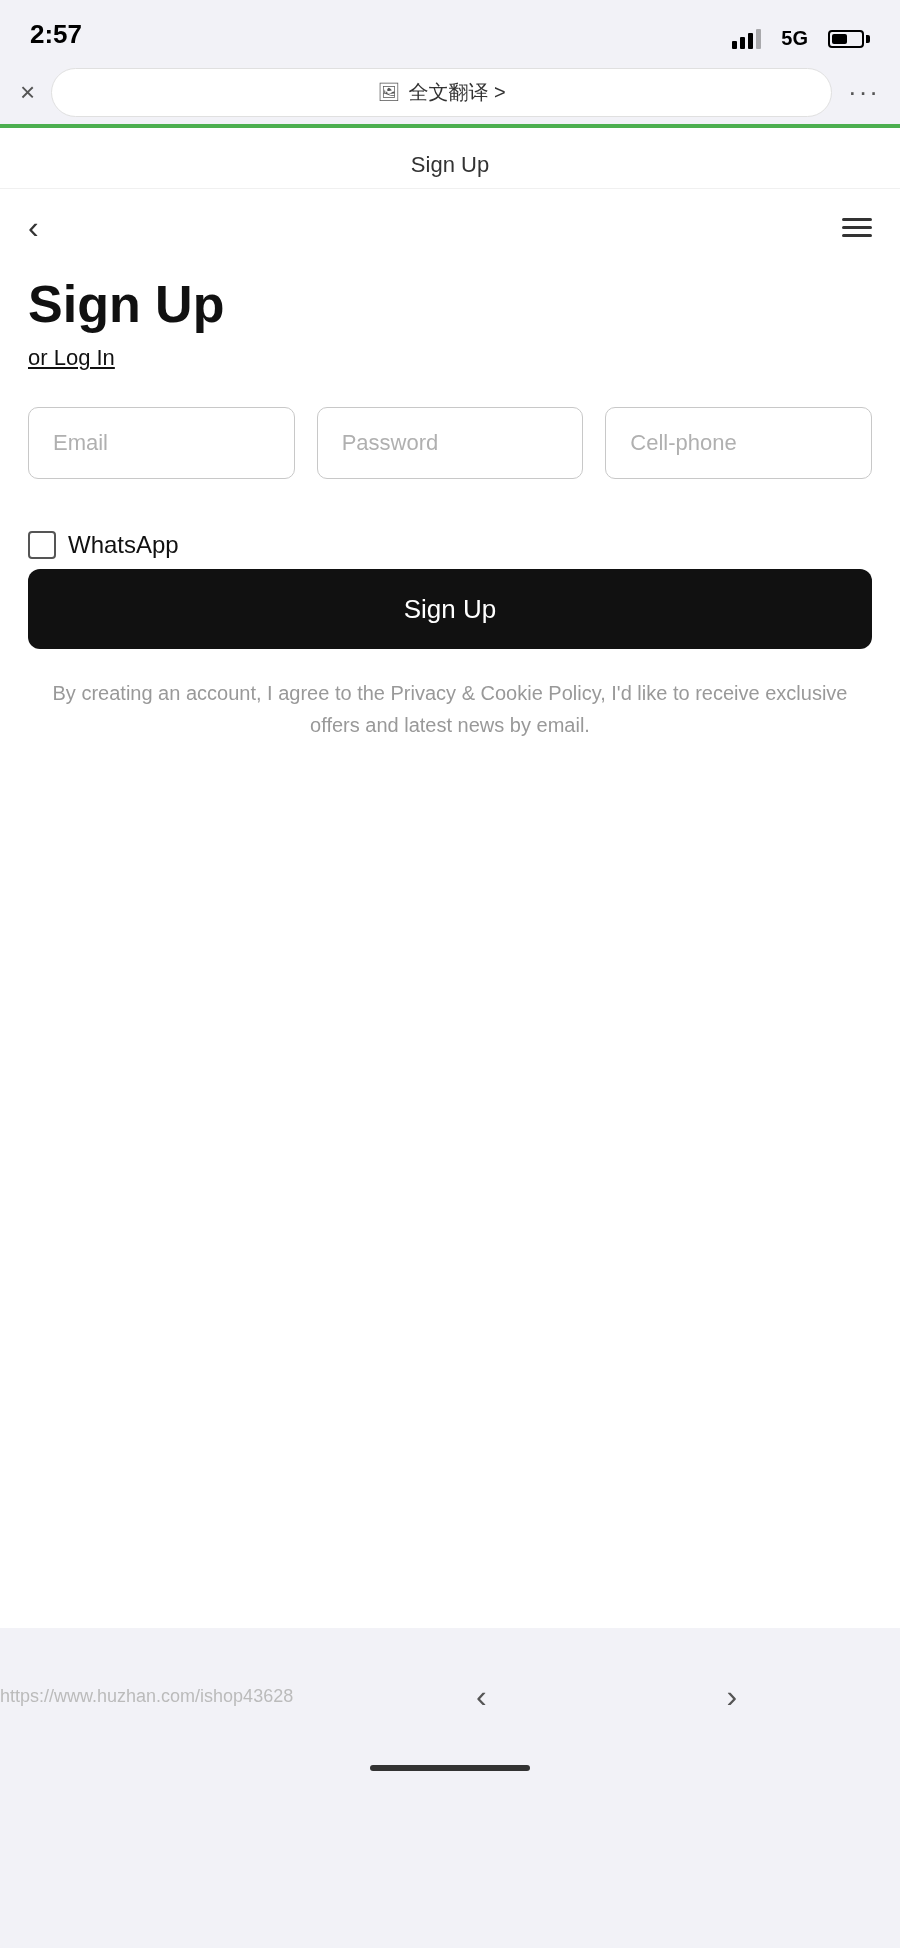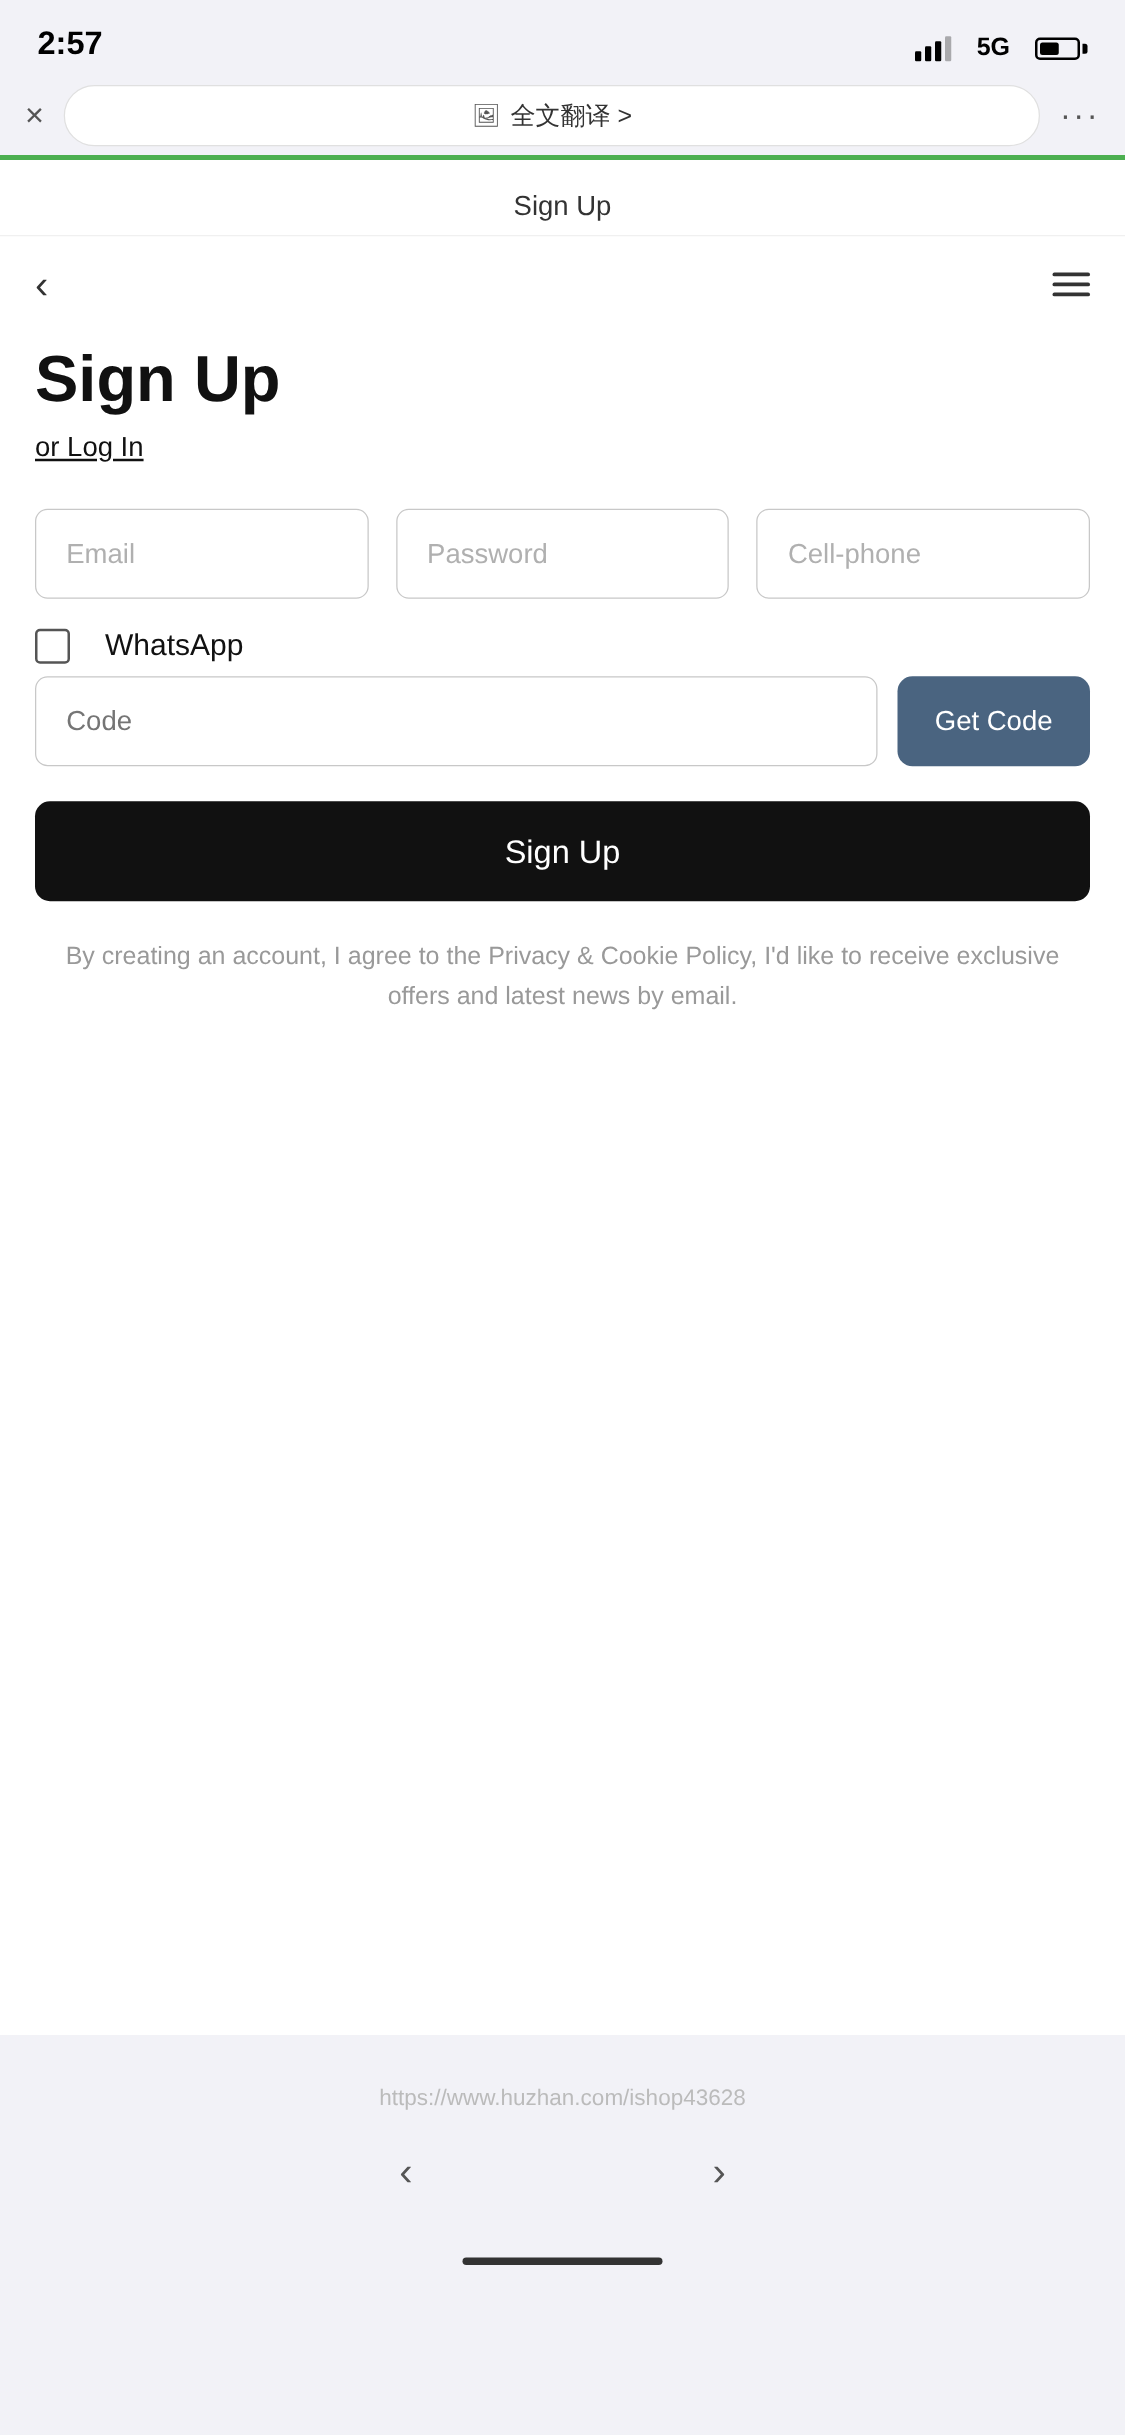--- a/index.html
+++ b/index.html
@@ -213,23 +213,24 @@
       outline: none;
     }
     .form-input::placeholder {
       color: #b0b0b0;
     }
 
     
     .whatsapp-row {
       display: flex;
       align-items: center;
-      gap: 28px;
+      gap: 12px;
       padding: 0 28px;
       margin-bottom: 10px;
+      margin-top: 28px;
     }
     .whatsapp-checkbox {
       width: 28px;
       height: 28px;
       border: 2px solid #555;
       border-radius: 4px;
       background: #fff;
       cursor: pointer;
       flex-shrink: 0;
     }
@@ -292,21 +293,20 @@
       color: #999;
       line-height: 1.6;
       text-align: center;
     }
 
     
     .bottom-area {
       background: #f2f2f7;
       padding: 40px 0 20px;
       display: flex;
-      flex-direction: column;
       align-items: center;
       gap: 20px;
     }
     .url-text {
       font-size: 18px;
       color: #bbb;
       text-align: center;
     }
     .nav-arrows {
       display: flex;
@@ -392,24 +392,20 @@
     <input class="form-input" type="email" placeholder="Email" style="">
     <input class="form-input" type="password" placeholder="Password" style="">
     <input class="form-input" type="tel" placeholder="Cell-phone" style="">
   </div>
 
   <div class="whatsapp-row">
     <div class="whatsapp-checkbox"></div>
     <span class="whatsapp-label">WhatsApp</span>
   </div>
 
-  <div class="code-row">
-    <input class="code-input" type="text" placeholder="Code" style="">
-    <button class="get-code-btn">Get Code</button>
-  </div>
 
   <div class="signup-btn-wrap">
     <button class="signup-btn">Sign Up</button>
   </div>
 
   <div class="terms-text">By creating an account, I agree to the Privacy &amp; Cookie Policy, I'd like to receive exclusive offers and latest news by email.</div>
 
 </div>
 
 <div class="bottom-area">

